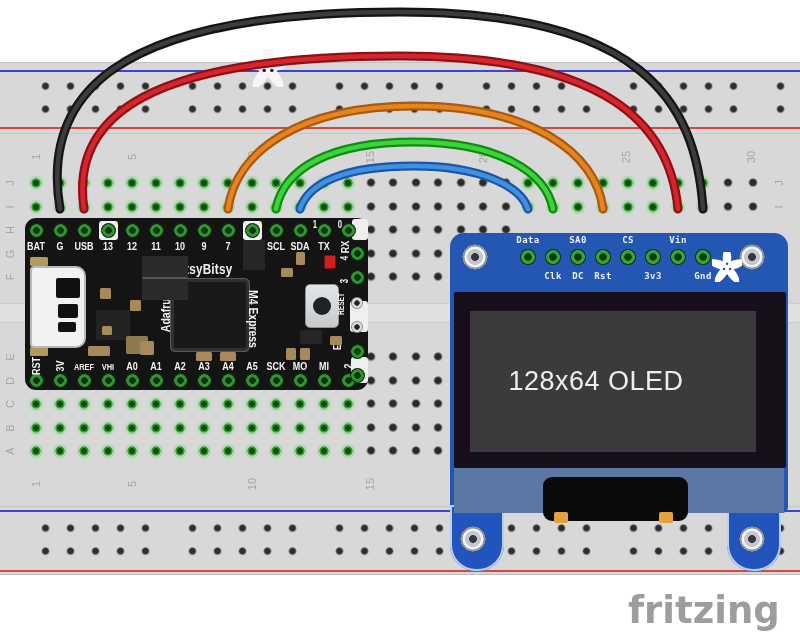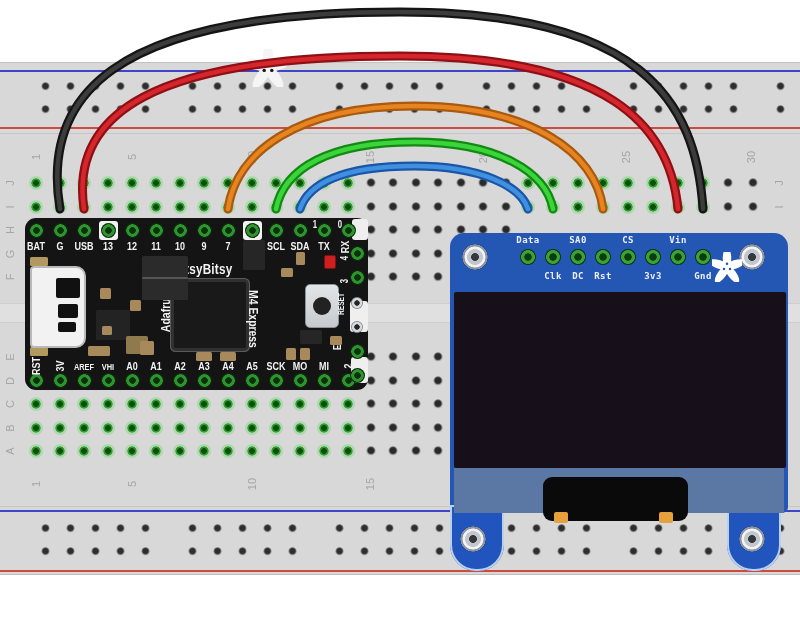--- a/index.html
+++ b/index.html
@@ -446,20 +446,21 @@
       <div class="cmp" style="left: 196px; top: 352px; width: 16px; height: 9px; background: rgb(168, 137, 92);"></div>
       <div class="cmp" style="left: 220px; top: 352px; width: 16px; height: 9px; background: rgb(168, 137, 92);"></div>
     </div>
 
   <div id="layer-oled" style="left:0;top:0;width:800px;height:641px">
     <div style="left:450px;top:233px;width:338px;height:280px;background:#2456b4;border-radius:14px 14px 6px 6px"></div>
     <div style="left:450px;top:505px;width:54px;height:66px;background:#2155bd;border-radius:0 0 26px 26px;box-shadow:inset 0 0 0 2px #b9d0ee"></div>
     <div style="left:727px;top:505px;width:54px;height:66px;background:#2155bd;border-radius:0 0 26px 26px;box-shadow:inset 0 0 0 2px #b9d0ee"></div>
     <div style="left:454px;top:468px;width:330px;height:45px;background:#5b77a4"></div>
     <div style="left:454px;top:292px;width:332px;height:176px;background:#17101b;border-radius:2px"></div>
+    <div id="oled-screen">128x64 OLED</div>
     <div style="left:543px;top:477px;width:145px;height:44px;background:#0a0a0a;border-radius:9px"></div>
     <div style="left:554px;top:512px;width:14px;height:11px;background:#e6a03c;border-radius:2px"></div>
     <div style="left:659px;top:512px;width:14px;height:11px;background:#e6a03c;border-radius:2px"></div>
     <div class="mount" style="left:462px;top:244px"></div>
     <div class="mount" style="left:739px;top:244px"></div>
     <div class="mount" style="left:460px;top:526px"></div>
     <div class="mount" style="left:739px;top:526px"></div>
     <svg style="left:712px;top:252px;width:30px;height:30px" viewBox="-12 -12 24 24">
       <g fill="#ffffff">
         <ellipse rx="3.4" ry="8.6" cy="-6.8"></ellipse>
@@ -500,13 +501,14 @@
       <path d="M 84 209 C 70 115 150 56 400 56 C 608 56 670 125 678 209" fill="none" stroke="#8e1014" stroke-width="9" stroke-linecap="round"></path>
       <path d="M 84 209 C 70 115 150 56 400 56 C 608 56 670 125 678 209" fill="none" stroke="#d4262c" stroke-width="4.5" stroke-linecap="round"></path>
       <path d="M 228 209 C 236 152 298 106 414 106 C 530 106 596 152 603 209" fill="none" stroke="#a85a10" stroke-width="9" stroke-linecap="round"></path>
       <path d="M 228 209 C 236 152 298 106 414 106 C 530 106 596 152 603 209" fill="none" stroke="#e8841f" stroke-width="4.5" stroke-linecap="round"></path>
       <path d="M 276 209 C 284 168 330 142 414 142 C 498 142 546 172 553 209" fill="none" stroke="#128a12" stroke-width="9" stroke-linecap="round"></path>
       <path d="M 276 209 C 284 168 330 142 414 142 C 498 142 546 172 553 209" fill="none" stroke="#3bd43b" stroke-width="4.5" stroke-linecap="round"></path>
       <path d="M 300 209 C 308 184 342 166 414 166 C 480 166 521 186 528 209" fill="none" stroke="#1a55a8" stroke-width="9" stroke-linecap="round"></path>
       <path d="M 300 209 C 308 184 342 166 414 166 C 480 166 521 186 528 209" fill="none" stroke="#4090e0" stroke-width="4.5" stroke-linecap="round"></path>
     </svg>
 
+  <div id="logo">fritzing</div>
 </div>
 
 </body></html>

